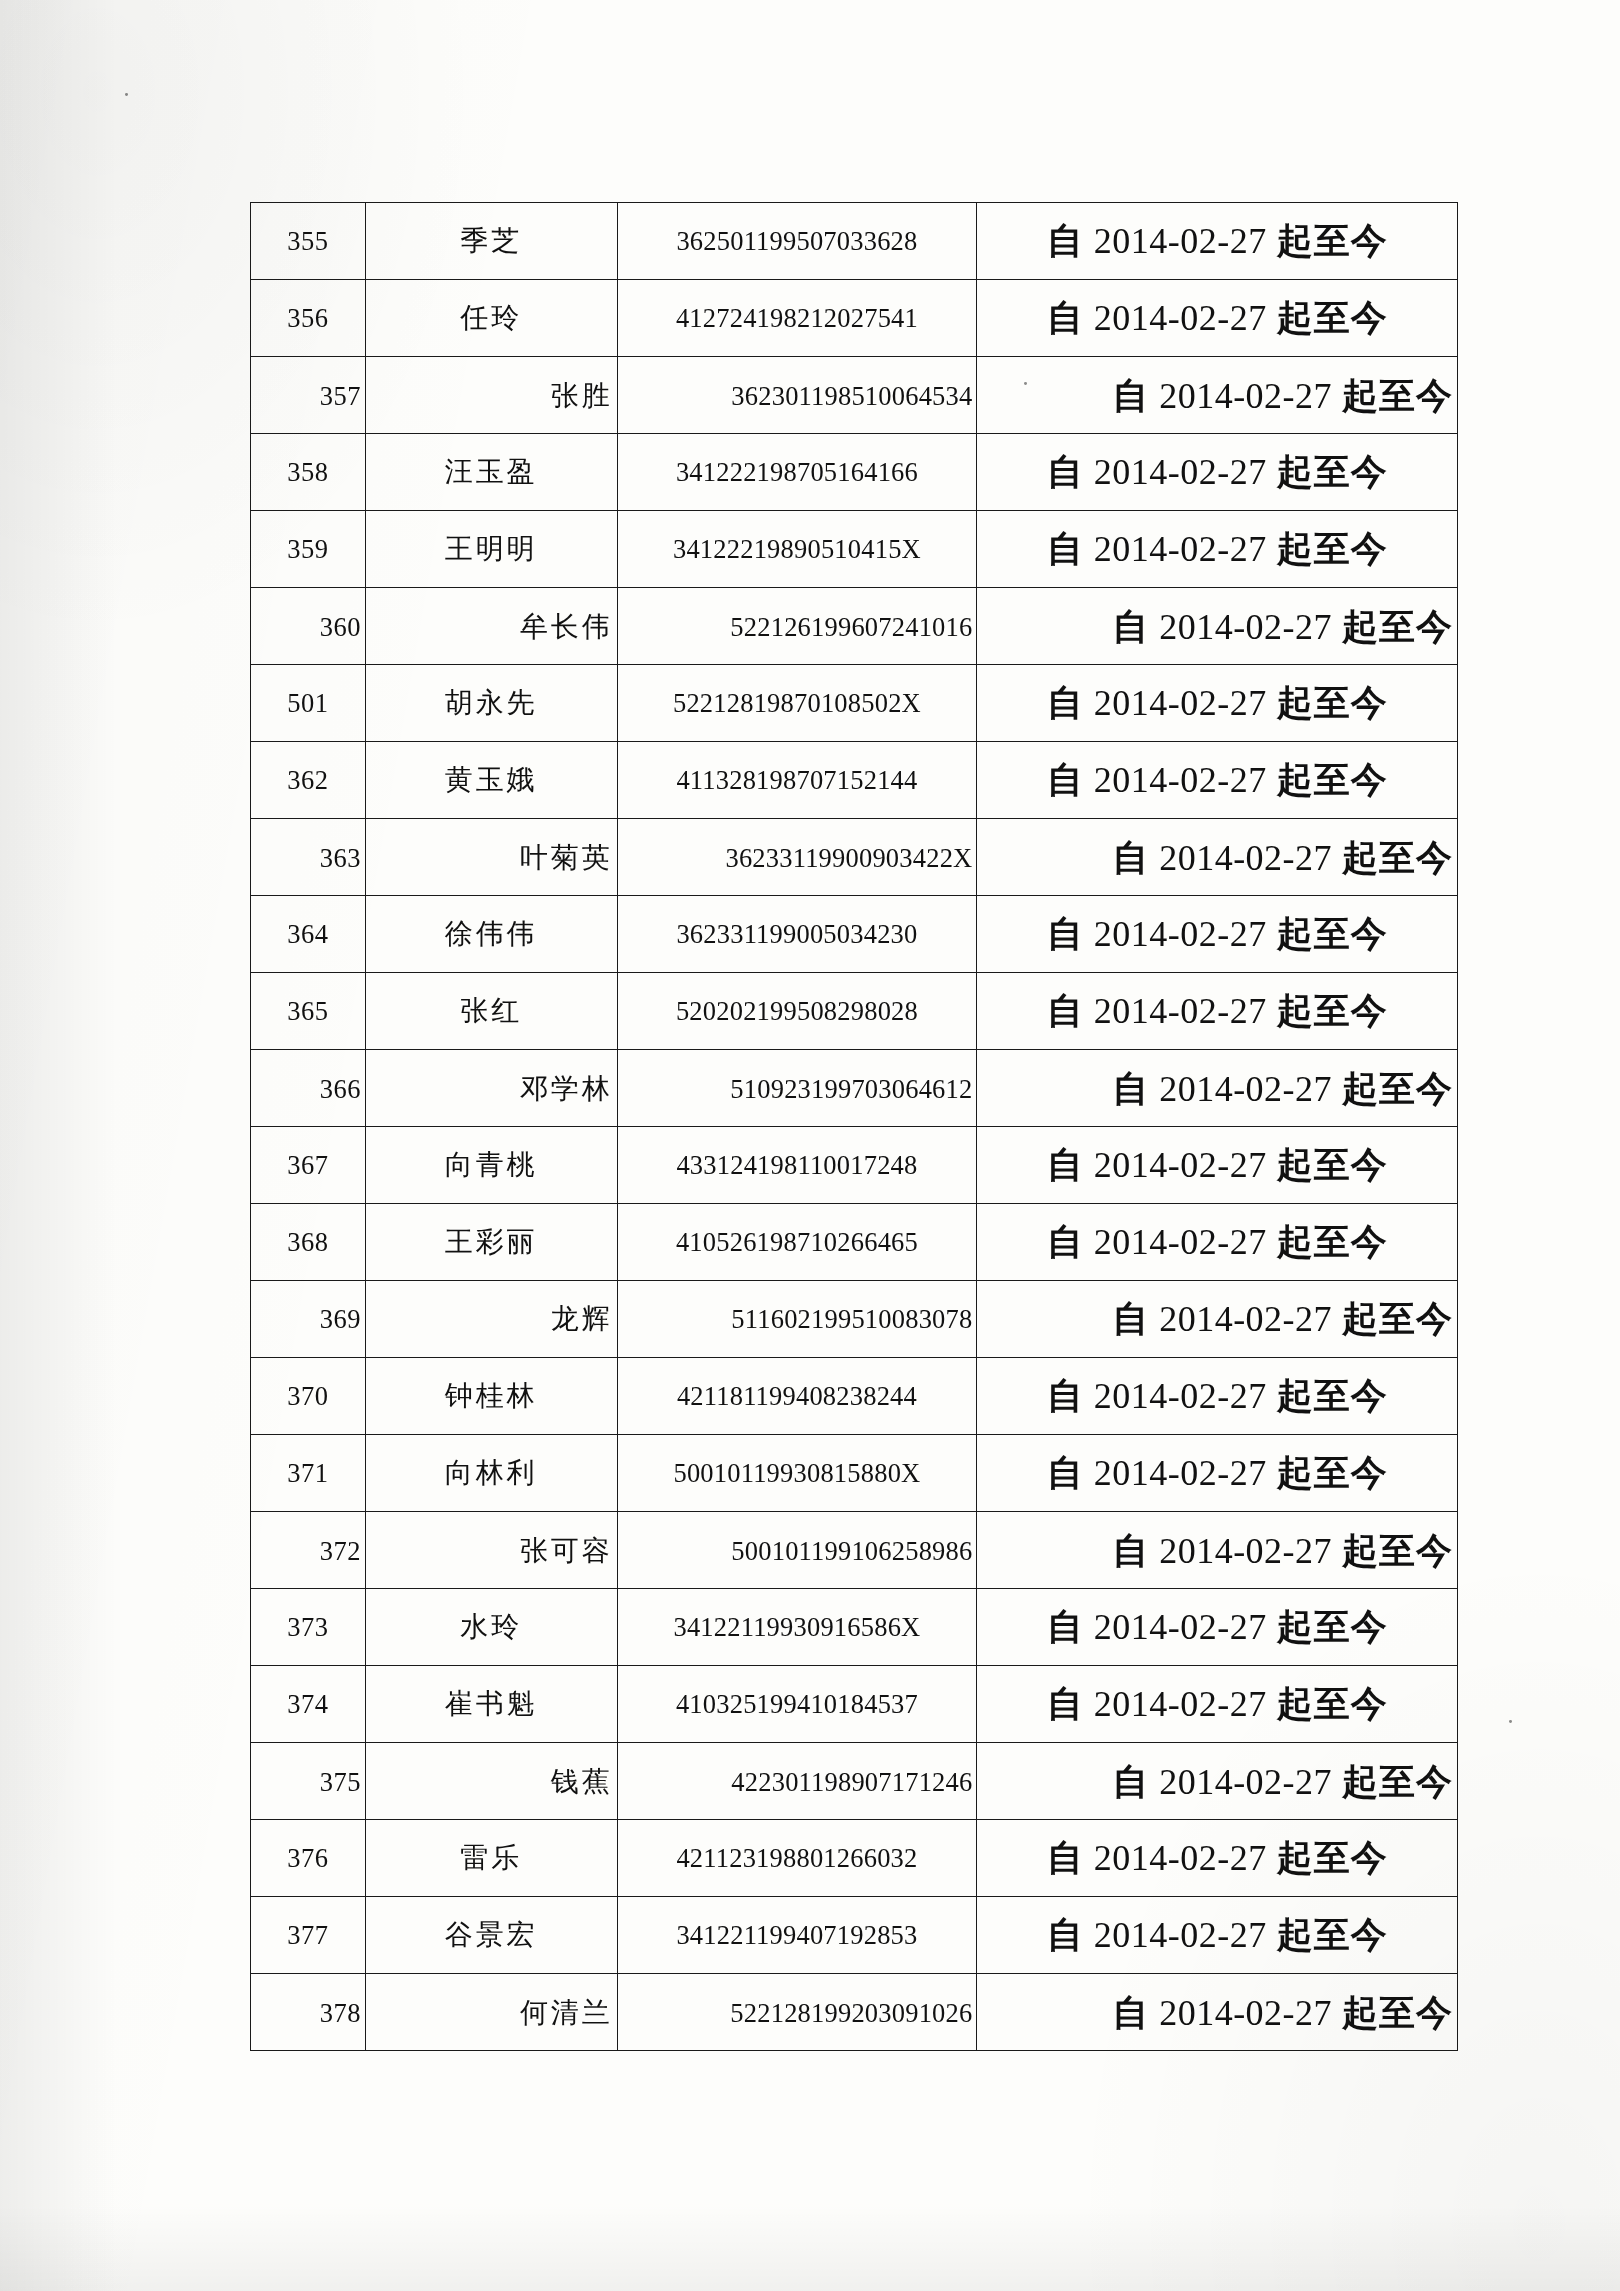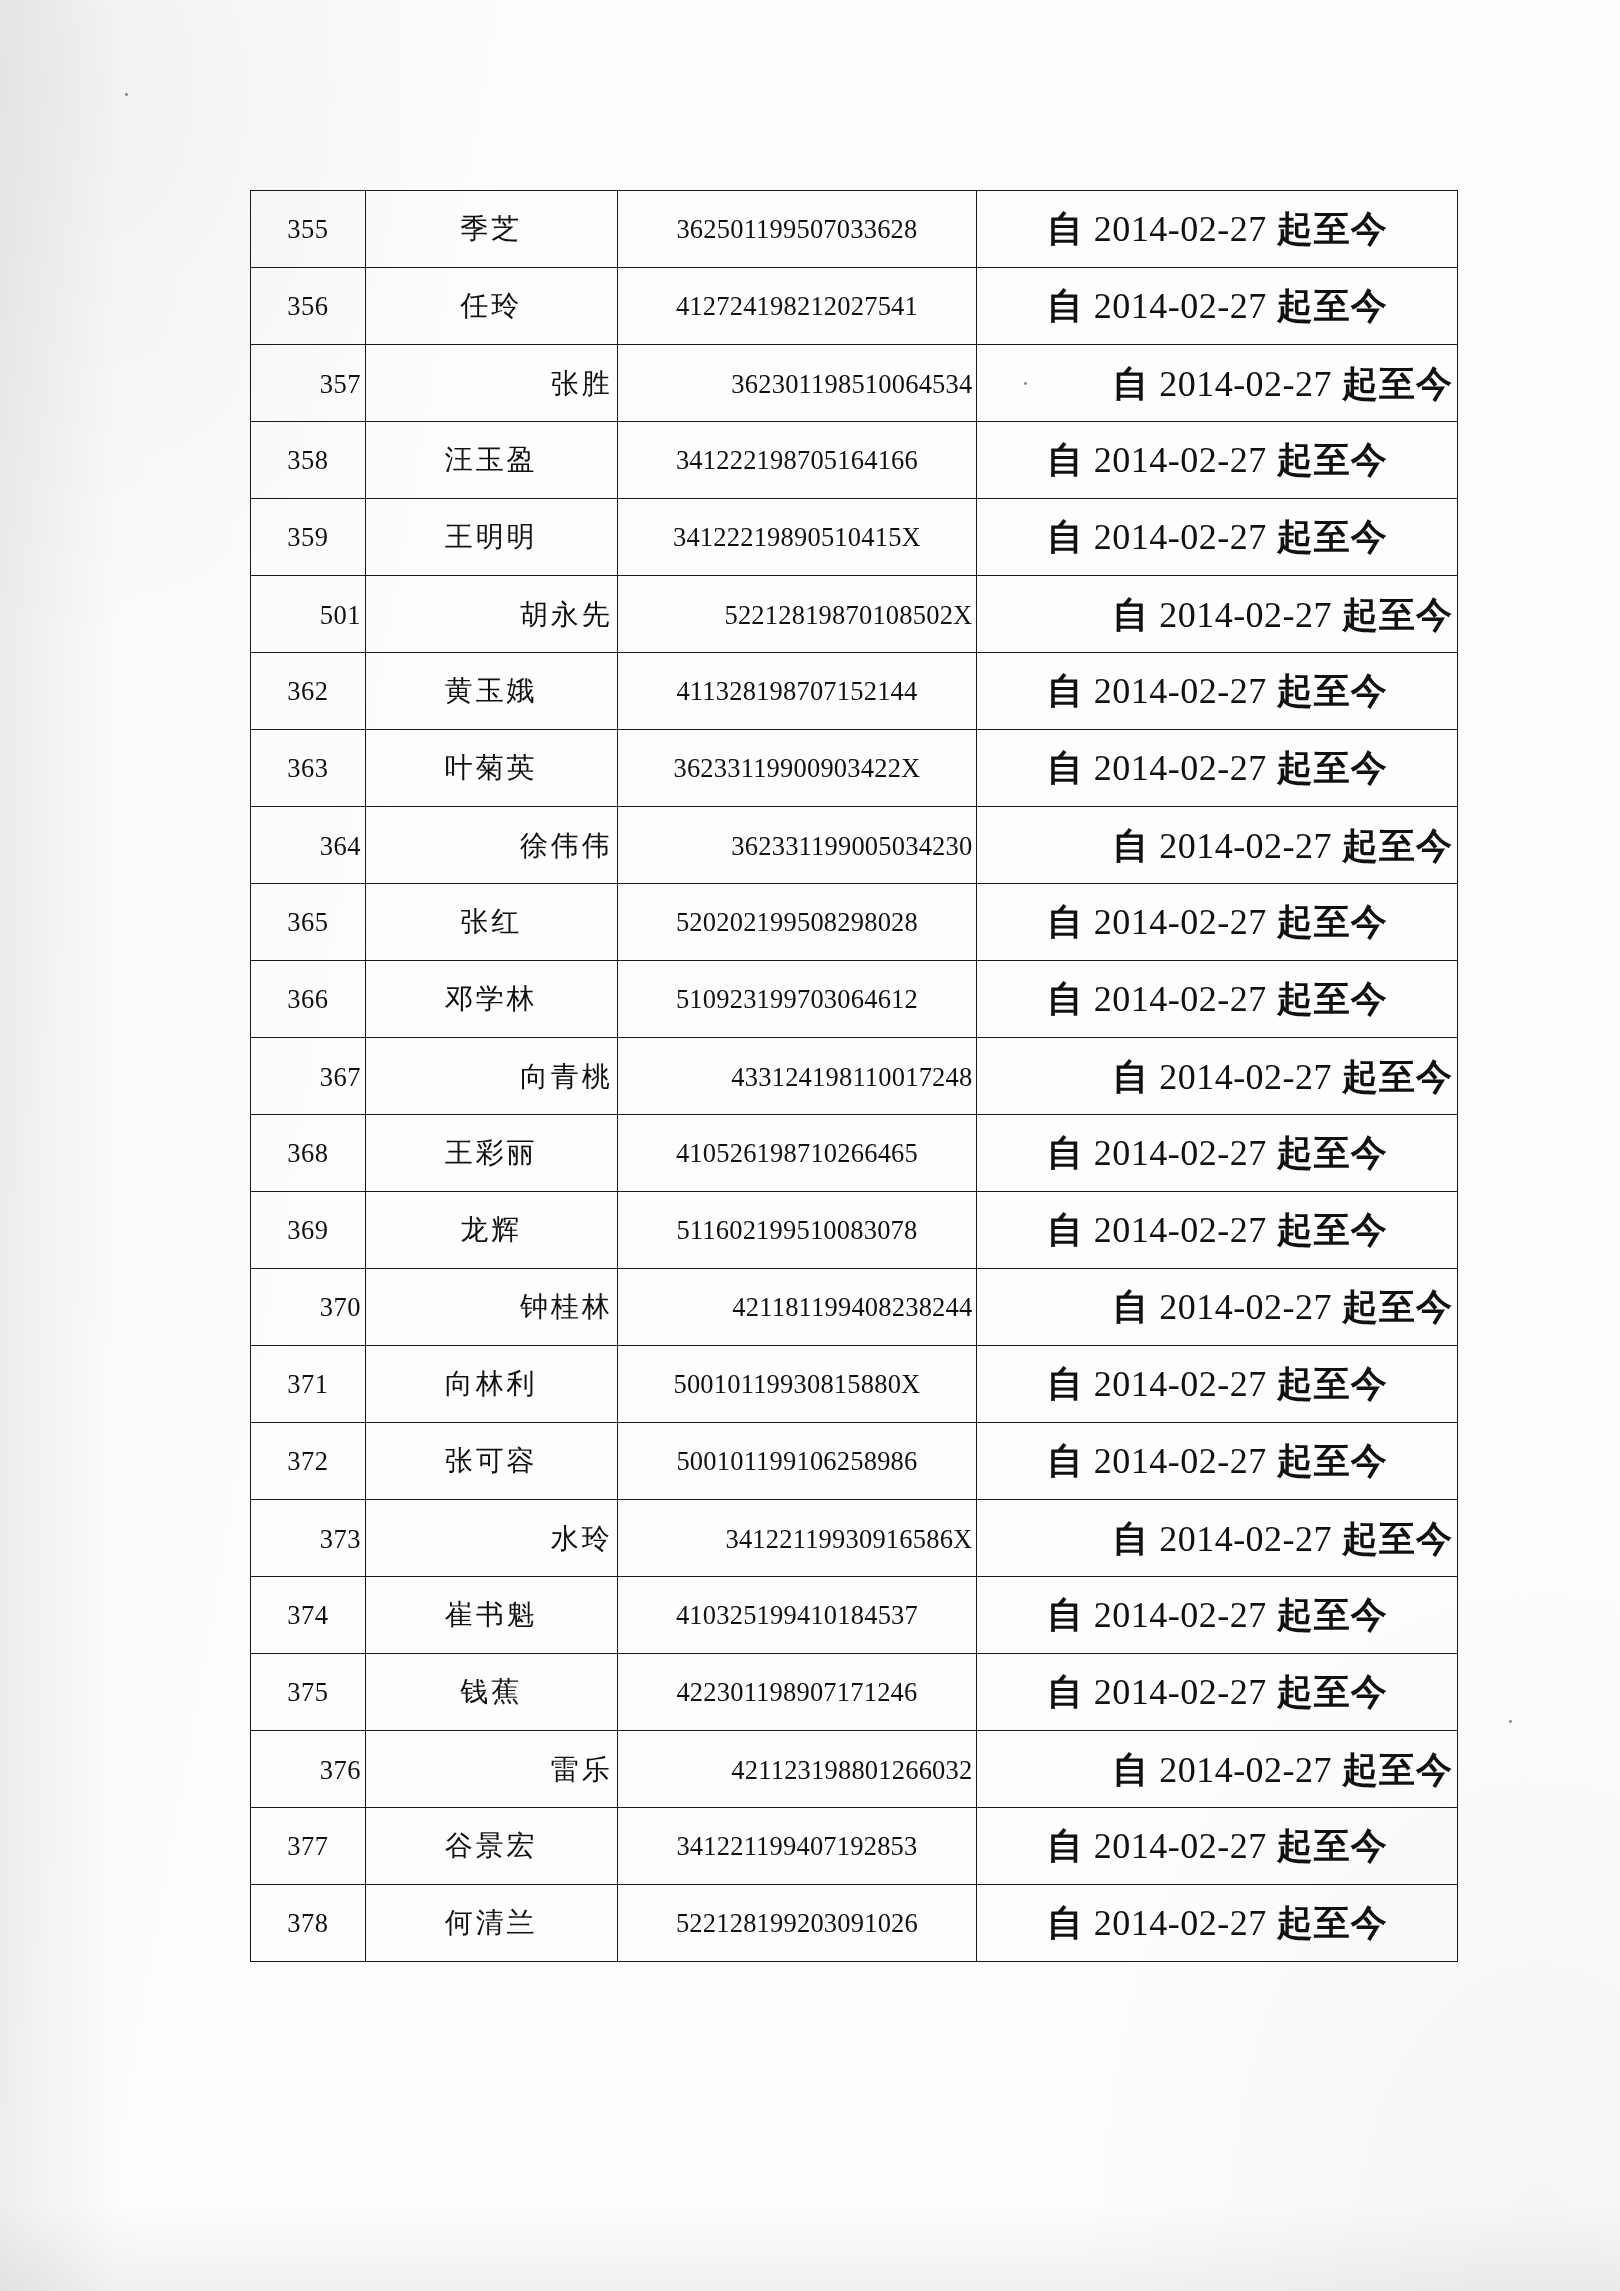--- a/index.html
+++ b/index.html
@@ -40,21 +40,21 @@
     position: absolute;
     left: 0; right: 0; bottom: 0;
     height: 88px;
     background: linear-gradient(to top, rgba(0,0,0,0.05), rgba(0,0,0,0));
     pointer-events: none;
   }
 
   .table-wrap {
     position: absolute;
     left: 250px;
-    top: 190px;
+    top: 202px;
     width: 1208px;
   }
   table.roster {
     border-collapse: collapse;
     width: 100%;
     table-layout: fixed;
   }
   table.roster td {
     border: 1.6px solid #1a1a1a;
     height: 76px;
@@ -141,20 +141,26 @@
             <td class="col-id">341222198705164166</td>
             <td class="col-period"><span class="cn">自</span> <span class="dt">2014-02-27</span> <span class="cn">起至今</span></td>
           </tr>
           <tr>
             <td class="col-index">359</td>
             <td class="col-name">王明明</td>
             <td class="col-id">34122219890510415X</td>
             <td class="col-period"><span class="cn">自</span> <span class="dt">2014-02-27</span> <span class="cn">起至今</span></td>
           </tr>
           <tr>
+            <td class="col-index">360</td>
+            <td class="col-name">牟长伟</td>
+            <td class="col-id">522126199607241016</td>
+            <td class="col-period"><span class="cn">自</span> <span class="dt">2014-02-27</span> <span class="cn">起至今</span></td>
+          </tr>
+          <tr>
             <td class="col-index">501</td>
             <td class="col-name">胡永先</td>
             <td class="col-id">52212819870108502X</td>
             <td class="col-period"><span class="cn">自</span> <span class="dt">2014-02-27</span> <span class="cn">起至今</span></td>
           </tr>
           <tr>
             <td class="col-index">362</td>
             <td class="col-name">黄玉娥</td>
             <td class="col-id">411328198707152144</td>
             <td class="col-period"><span class="cn">自</span> <span class="dt">2014-02-27</span> <span class="cn">起至今</span></td>

